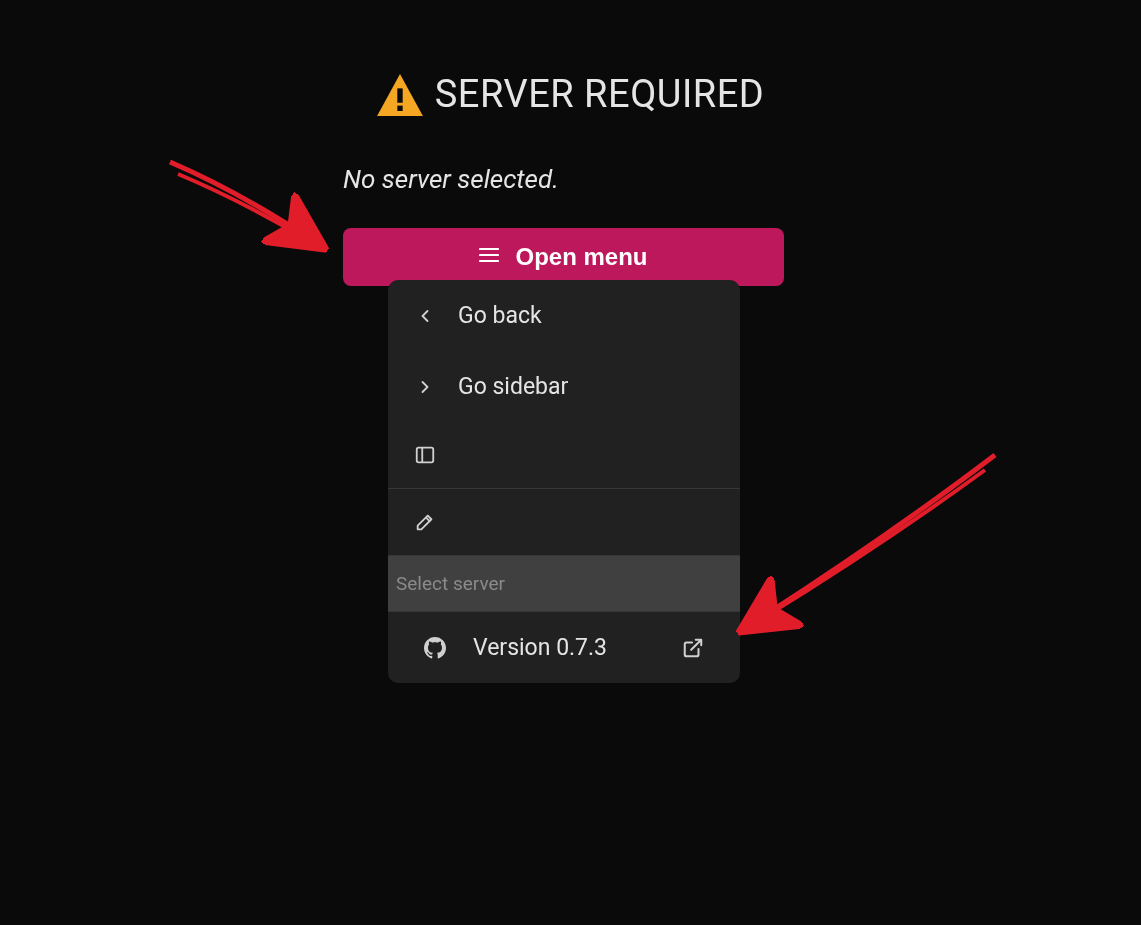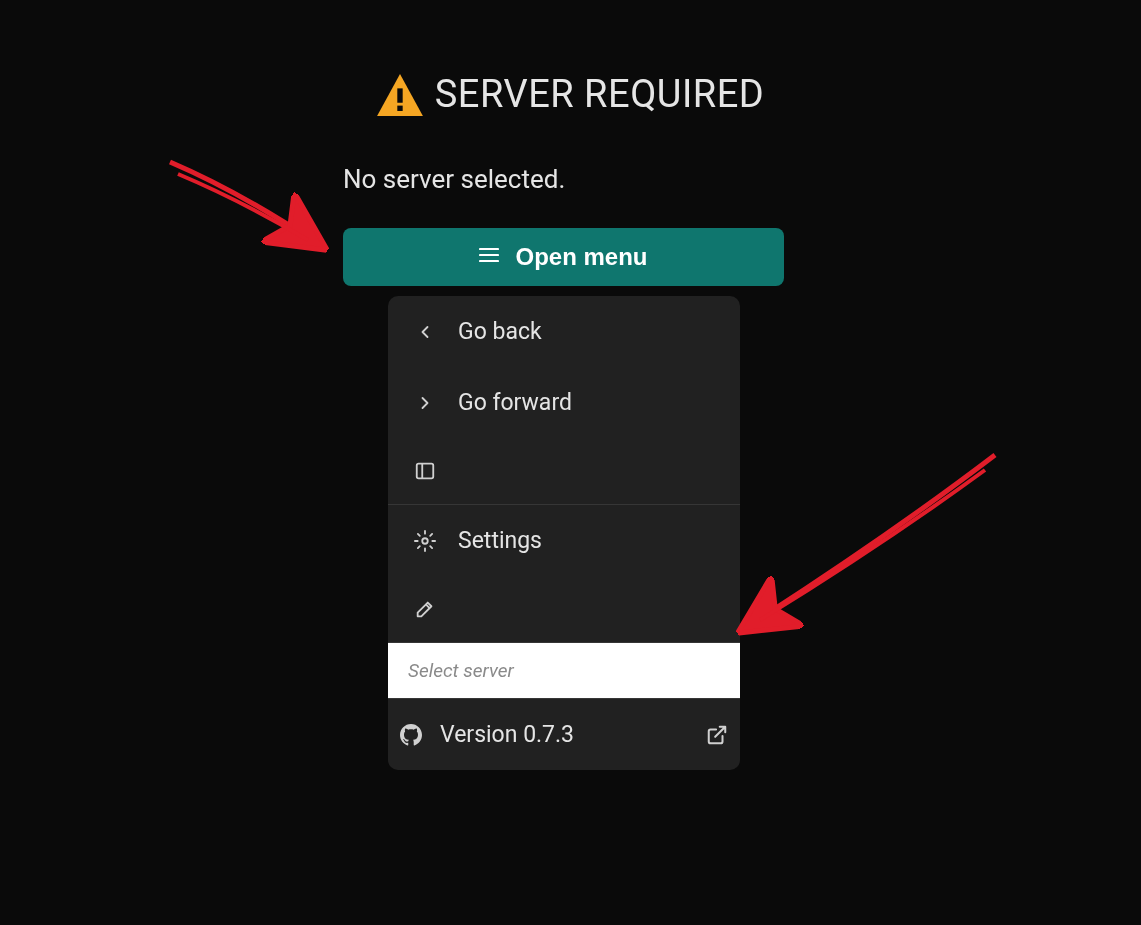--- a/index.html
+++ b/index.html
@@ -31,23 +31,24 @@
       font-size: 38px;
       font-weight: 400;
       letter-spacing: 0.5px;
     }
     .subtitle {
       color: #e5e5e5;
       font-size: 26px;
       font-weight: 400;
       margin-left: 343px;
       margin-top: 48px;
+      font-style: italic;
     }
     .open-menu-btn {
-      background: #0f766e;
+      background: #be185d;
       color: #ffffff;
       border: none;
       border-radius: 8px;
       padding: 15px 0;
       width: 441px;
       margin-left: 343px;
       margin-top: 34px;
       font-size: 24px;
       font-weight: 600;
       display: flex;
@@ -59,21 +60,21 @@
     .menu-icon-svg {
       width: 20px;
       height: 20px;
     }
     .dropdown {
       background: #212121;
       border-radius: 10px;
       width: 352px;
       position: absolute;
       left: 388px;
-      top: 296px;
+      top: 280px;
       overflow: hidden;
     }
     .menu-item {
       display: flex;
       align-items: center;
       gap: 22px;
       padding: 22px 26px;
       cursor: pointer;
     }
     .menu-item-icon {
@@ -87,32 +88,31 @@
     .menu-item-label {
       color: #e5e5e5;
       font-size: 23px;
       font-weight: 400;
     }
     .divider {
       height: 1px;
       background: #363636;
     }
     .section-header {
-      padding: 16px 20px;
+      padding: 16px 8px;
       color: #8a8a8a;
       font-size: 19px;
       font-weight: 400;
-      background: #ffffff;
-      font-style: italic;
+      background: #404040;
     }
     .version-item {
       display: flex;
       align-items: center;
-      gap: 18px;
-      padding: 22px 12px;
+      gap: 27px;
+      padding: 22px 36px;
       cursor: pointer;
     }
     .version-label {
       color: #e5e5e5;
       font-size: 23px;
       font-weight: 400;
       flex: 1;
     }
     .external-icon {
       width: 22px;
@@ -169,43 +169,34 @@
     </span>
     <span class="menu-item-label">Go back</span>
   </div>
 
   <div class="menu-item">
     <span class="menu-item-icon">
       <svg viewBox="0 0 24 24" width="20" height="20" fill="none">
         <path d="M9 6 L15 12 L9 18" stroke="#d0d0d0" stroke-width="2.2" stroke-linecap="round" stroke-linejoin="round"></path>
       </svg>
     </span>
-    <span class="menu-item-label">Go forward</span>
+    <span class="menu-item-label">Go sidebar</span>
   </div>
 
   <div class="menu-item">
     <span class="menu-item-icon">
       <svg viewBox="0 0 24 24" width="22" height="22" fill="none">
         <rect x="3" y="4" width="18" height="16" rx="2" stroke="#d0d0d0" stroke-width="2"></rect>
         <line x1="9" y1="4" x2="9" y2="20" stroke="#d0d0d0" stroke-width="2"></line>
       </svg>
     </span>
   </div>
 
   <div class="divider"></div>
 
-  <div class="menu-item">
-    <span class="menu-item-icon">
-      <svg viewBox="0 0 24 24" width="22" height="22" fill="none">
-        <circle cx="12" cy="12" r="3" stroke="#d0d0d0" stroke-width="2"></circle>
-        <path d="M12 1v3M12 20v3M4.22 4.22l2.12 2.12M17.66 17.66l2.12 2.12M1 12h3M20 12h3M4.22 19.78l2.12-2.12M17.66 6.34l2.12-2.12" stroke="#d0d0d0" stroke-width="2" stroke-linecap="round"></path>
-      </svg>
-    </span>
-    <span class="menu-item-label">Settings</span>
-  </div>
 
   <div class="menu-item">
     <span class="menu-item-icon">
       <svg viewBox="0 0 24 24" width="22" height="22" fill="none">
         <path d="M4 20h4L19 9l-4-4L4 16v4z" stroke="#d0d0d0" stroke-width="2" stroke-linejoin="round"></path>
         <path d="M13 7l4 4" stroke="#d0d0d0" stroke-width="2"></path>
       </svg>
     </span>
   </div>
 

